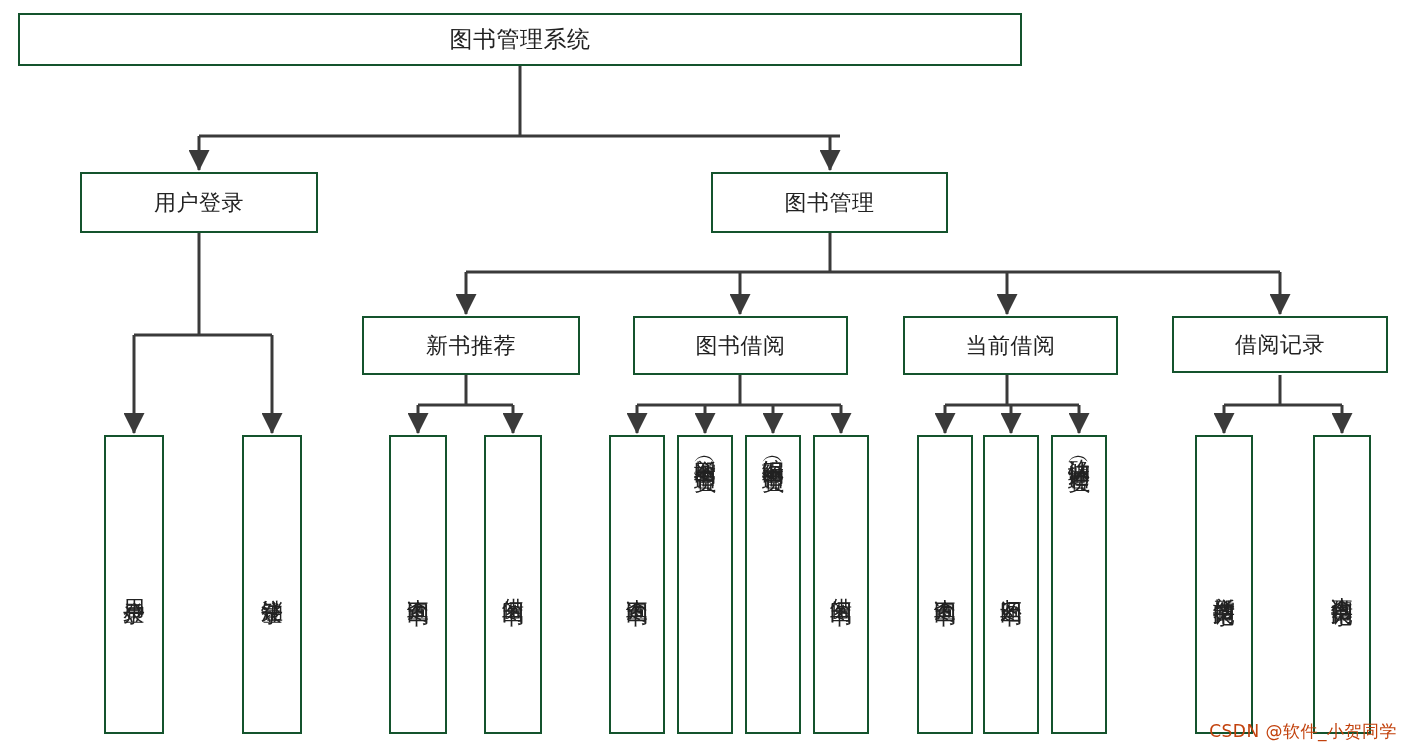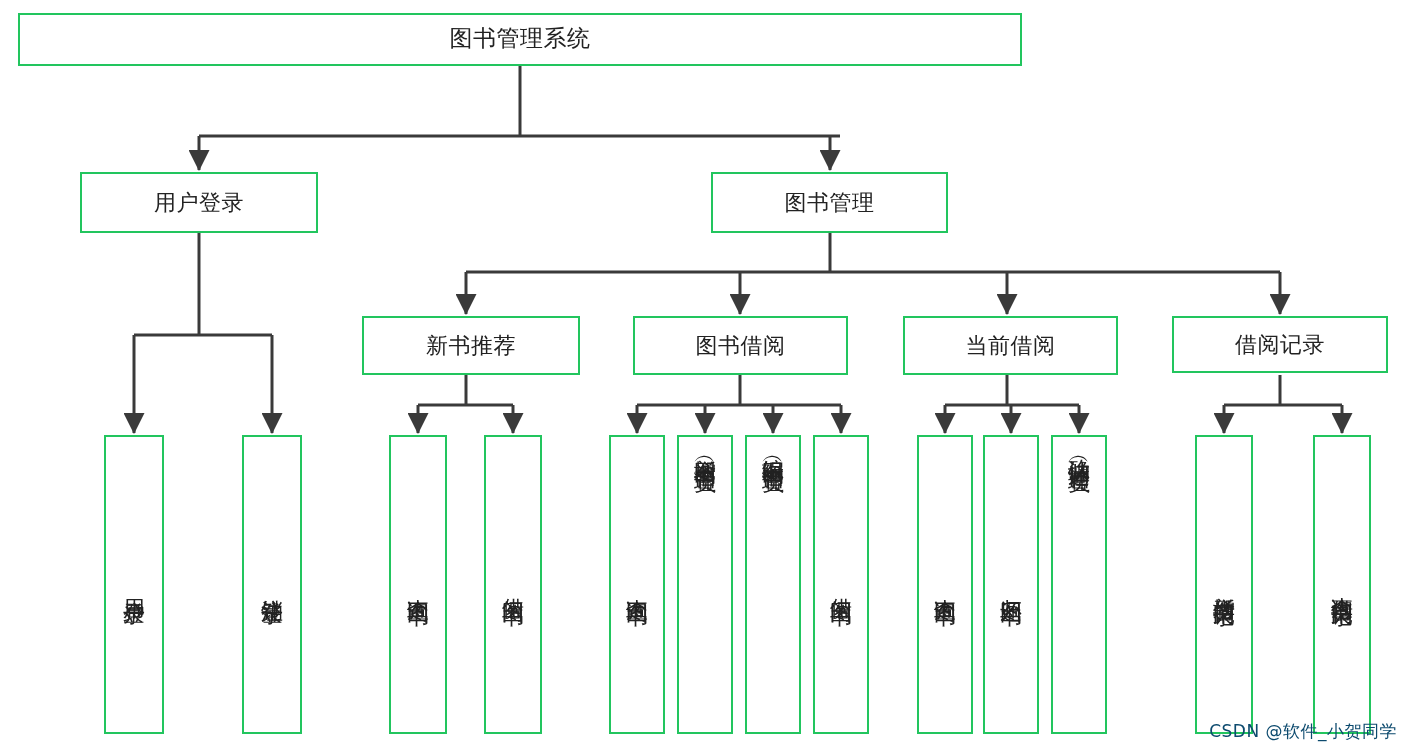--- a/index.html
+++ b/index.html
@@ -22,27 +22,26 @@
     position: absolute;
     left: 0;
     top: 0;
     width: 1405px;
     height: 747px;
     pointer-events: none;
   }
   .node {
     position: absolute;
     box-sizing: border-box;
-    border: 2px solid #22c55e;
+    border: 2px solid #14532d;
     background: #ffffff;
     display: flex;
     align-items: center;
     justify-content: center;
     color: #222222;
-    font-family: Liberation Serif, serif;
   }
   .node .label {
     display: block;
     text-align: center;
     line-height: 1.06;
     color: #222222;
     white-space: pre;
   }
   
   .node.horiz .label {
@@ -68,21 +67,21 @@
   }
   .node.vert.mid {
     align-items: center;
     padding-top: 0;
   }
   #watermark {
     position: absolute;
     right: 8px;
     bottom: 4px;
     font-size: 17px;
-    color: #0c4a6e;
+    color: #c2410c;
     letter-spacing: 0.5px;
     white-space: nowrap;
     user-select: none;
   }
 </style>
 </head>
 <body>
 
 <div id="diagram-root">
 

